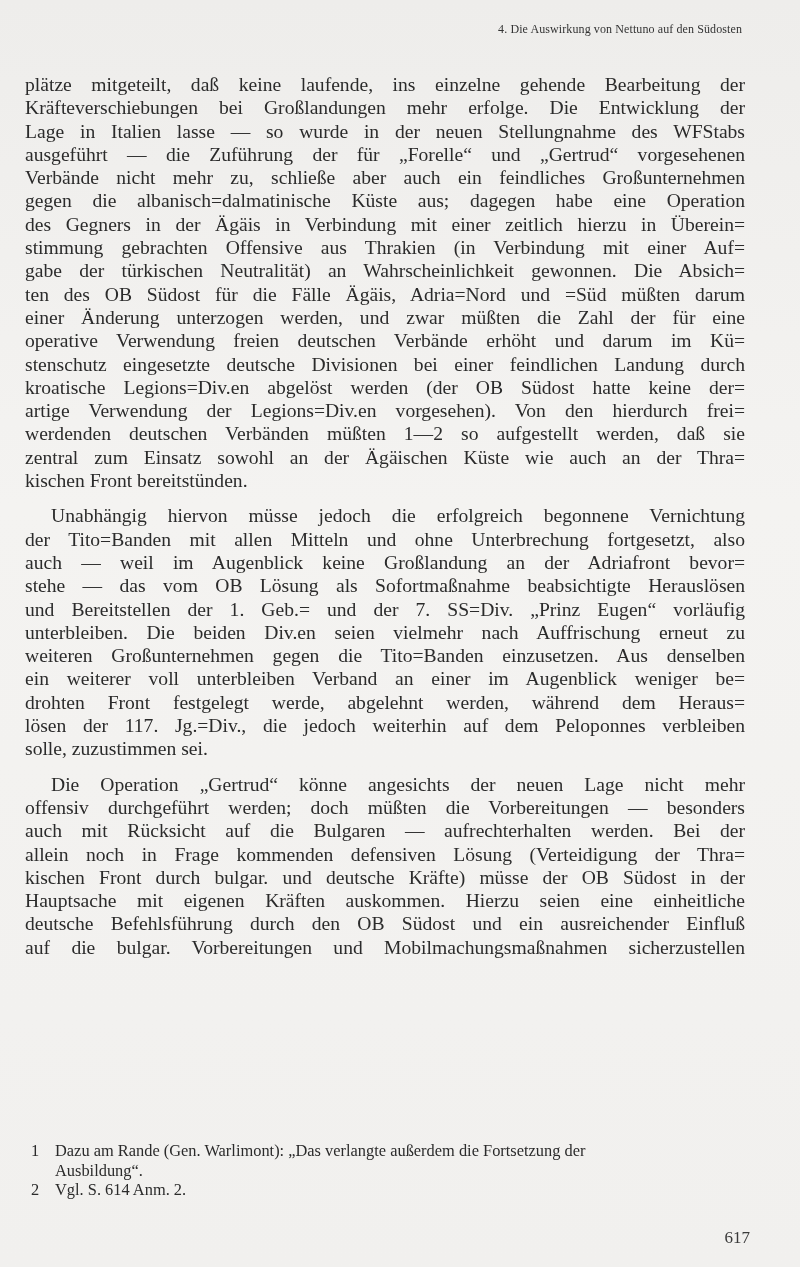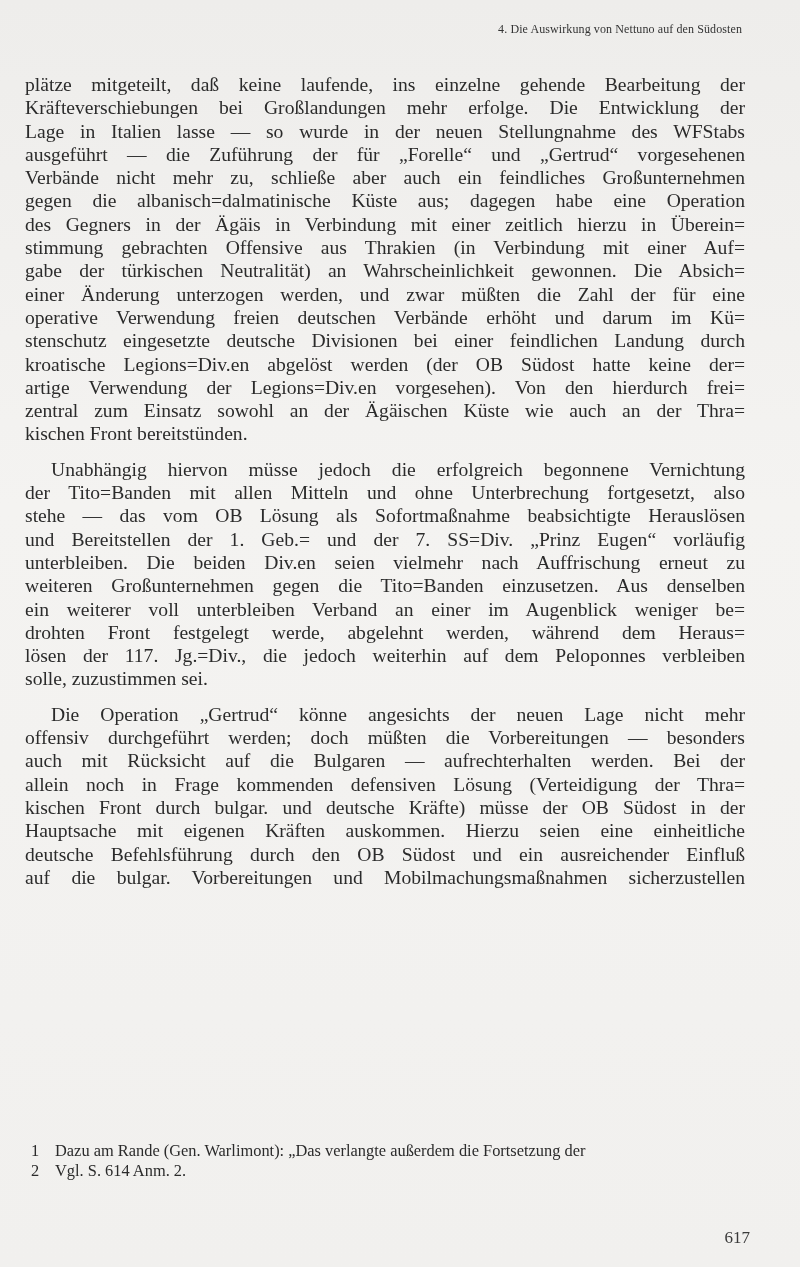--- a/index.html
+++ b/index.html
@@ -53,33 +53,36 @@
     <div>
       <span class="line">plätze mitgeteilt, daß keine laufende, ins einzelne gehende Bearbeitung der</span>
       <span class="line">Kräfteverschiebungen bei Großlandungen mehr erfolge. Die Entwicklung der</span>
       <span class="line">Lage in Italien lasse — so wurde in der neuen Stellungnahme des WFStabs</span>
       <span class="line">ausgeführt — die Zuführung der für „Forelle“ und „Gertrud“ vorgesehenen</span>
       <span class="line">Verbände nicht mehr zu, schließe aber auch ein feindliches Großunternehmen</span>
       <span class="line">gegen die albanisch=dalmatinische Küste aus; dagegen habe eine Operation</span>
       <span class="line">des Gegners in der Ägäis in Verbindung mit einer zeitlich hierzu in Überein=</span>
       <span class="line">stimmung gebrachten Offensive aus Thrakien (in Verbindung mit einer Auf=</span>
       <span class="line">gabe der türkischen Neutralität) an Wahrscheinlichkeit gewonnen. Die Absich=</span>
+      <span class="line">ten des OB Südost für die Fälle Ägäis, Adria=Nord und =Süd müßten darum</span>
       <span class="line">einer Änderung unterzogen werden, und zwar müßten die Zahl der für eine</span>
       <span class="line">operative Verwendung freien deutschen Verbände erhöht und darum im Kü=</span>
       <span class="line">stenschutz eingesetzte deutsche Divisionen bei einer feindlichen Landung durch</span>
       <span class="line">kroatische Legions=Div.en abgelöst werden (der OB Südost hatte keine der=</span>
       <span class="line">artige Verwendung der Legions=Div.en vorgesehen). Von den hierdurch frei=</span>
+      <span class="line">werdenden deutschen Verbänden müßten 1—2 so aufgestellt werden, daß sie</span>
       <span class="line">zentral zum Einsatz sowohl an der Ägäischen Küste wie auch an der Thra=</span>
       <span class="line last">kischen Front bereitstünden.</span>
     </div>
     <div class="para-gap"></div>
 
     <div>
       <span class="line indent">Unabhängig hiervon müsse jedoch die erfolgreich begonnene Vernichtung</span>
       <span class="line">der Tito=Banden mit allen Mitteln und ohne Unterbrechung fortgesetzt, also</span>
+      <span class="line">auch — weil im Augenblick keine Großlandung an der Adriafront bevor=</span>
       <span class="line">stehe — das vom OB Lösung als Sofortmaßnahme beabsichtigte Herauslösen</span>
       <span class="line">und Bereitstellen der 1. Geb.= und der 7. SS=Div. „Prinz Eugen“ vorläufig</span>
       <span class="line">unterbleiben. Die beiden Div.en seien vielmehr nach Auffrischung erneut zu</span>
       <span class="line">weiteren Großunternehmen gegen die Tito=Banden einzusetzen. Aus denselben</span>
       <span class="line">ein weiterer voll unterbleiben Verband an einer im Augenblick weniger be=</span>
       <span class="line">drohten Front festgelegt werde, abgelehnt werden, während dem Heraus=</span>
       <span class="line">lösen der 117. Jg.=Div., die jedoch weiterhin auf dem Peloponnes verbleiben</span>
       <span class="line last">solle, zuzustimmen sei.</span>
     </div>
     <div class="para-gap"></div>
@@ -94,20 +97,21 @@
       <span class="line">deutsche Befehlsführung durch den OB Südost und ein ausreichender Einfluß</span>
       <span class="line">auf die bulgar. Vorbereitungen und Mobilmachungsmaßnahmen sicherzustellen</span>
     </div>
   </div>
 
   <div class="footnotes">
     <div class="fn">
       <span class="fn-num">1</span>
       <span class="fn-text">
         <span style="display:block">Dazu am Rande (Gen. Warlimont): „Das verlangte außerdem die Fortsetzung der</span>
+        <span style="display:block">Ausbildung“.</span>
       </span>
     </div>
     <div class="fn">
       <span class="fn-num">2</span>
       <span class="fn-text">
         <span style="display:block">Vgl. S. 614 Anm. 2.</span>
       </span>
     </div>
   </div>
 

